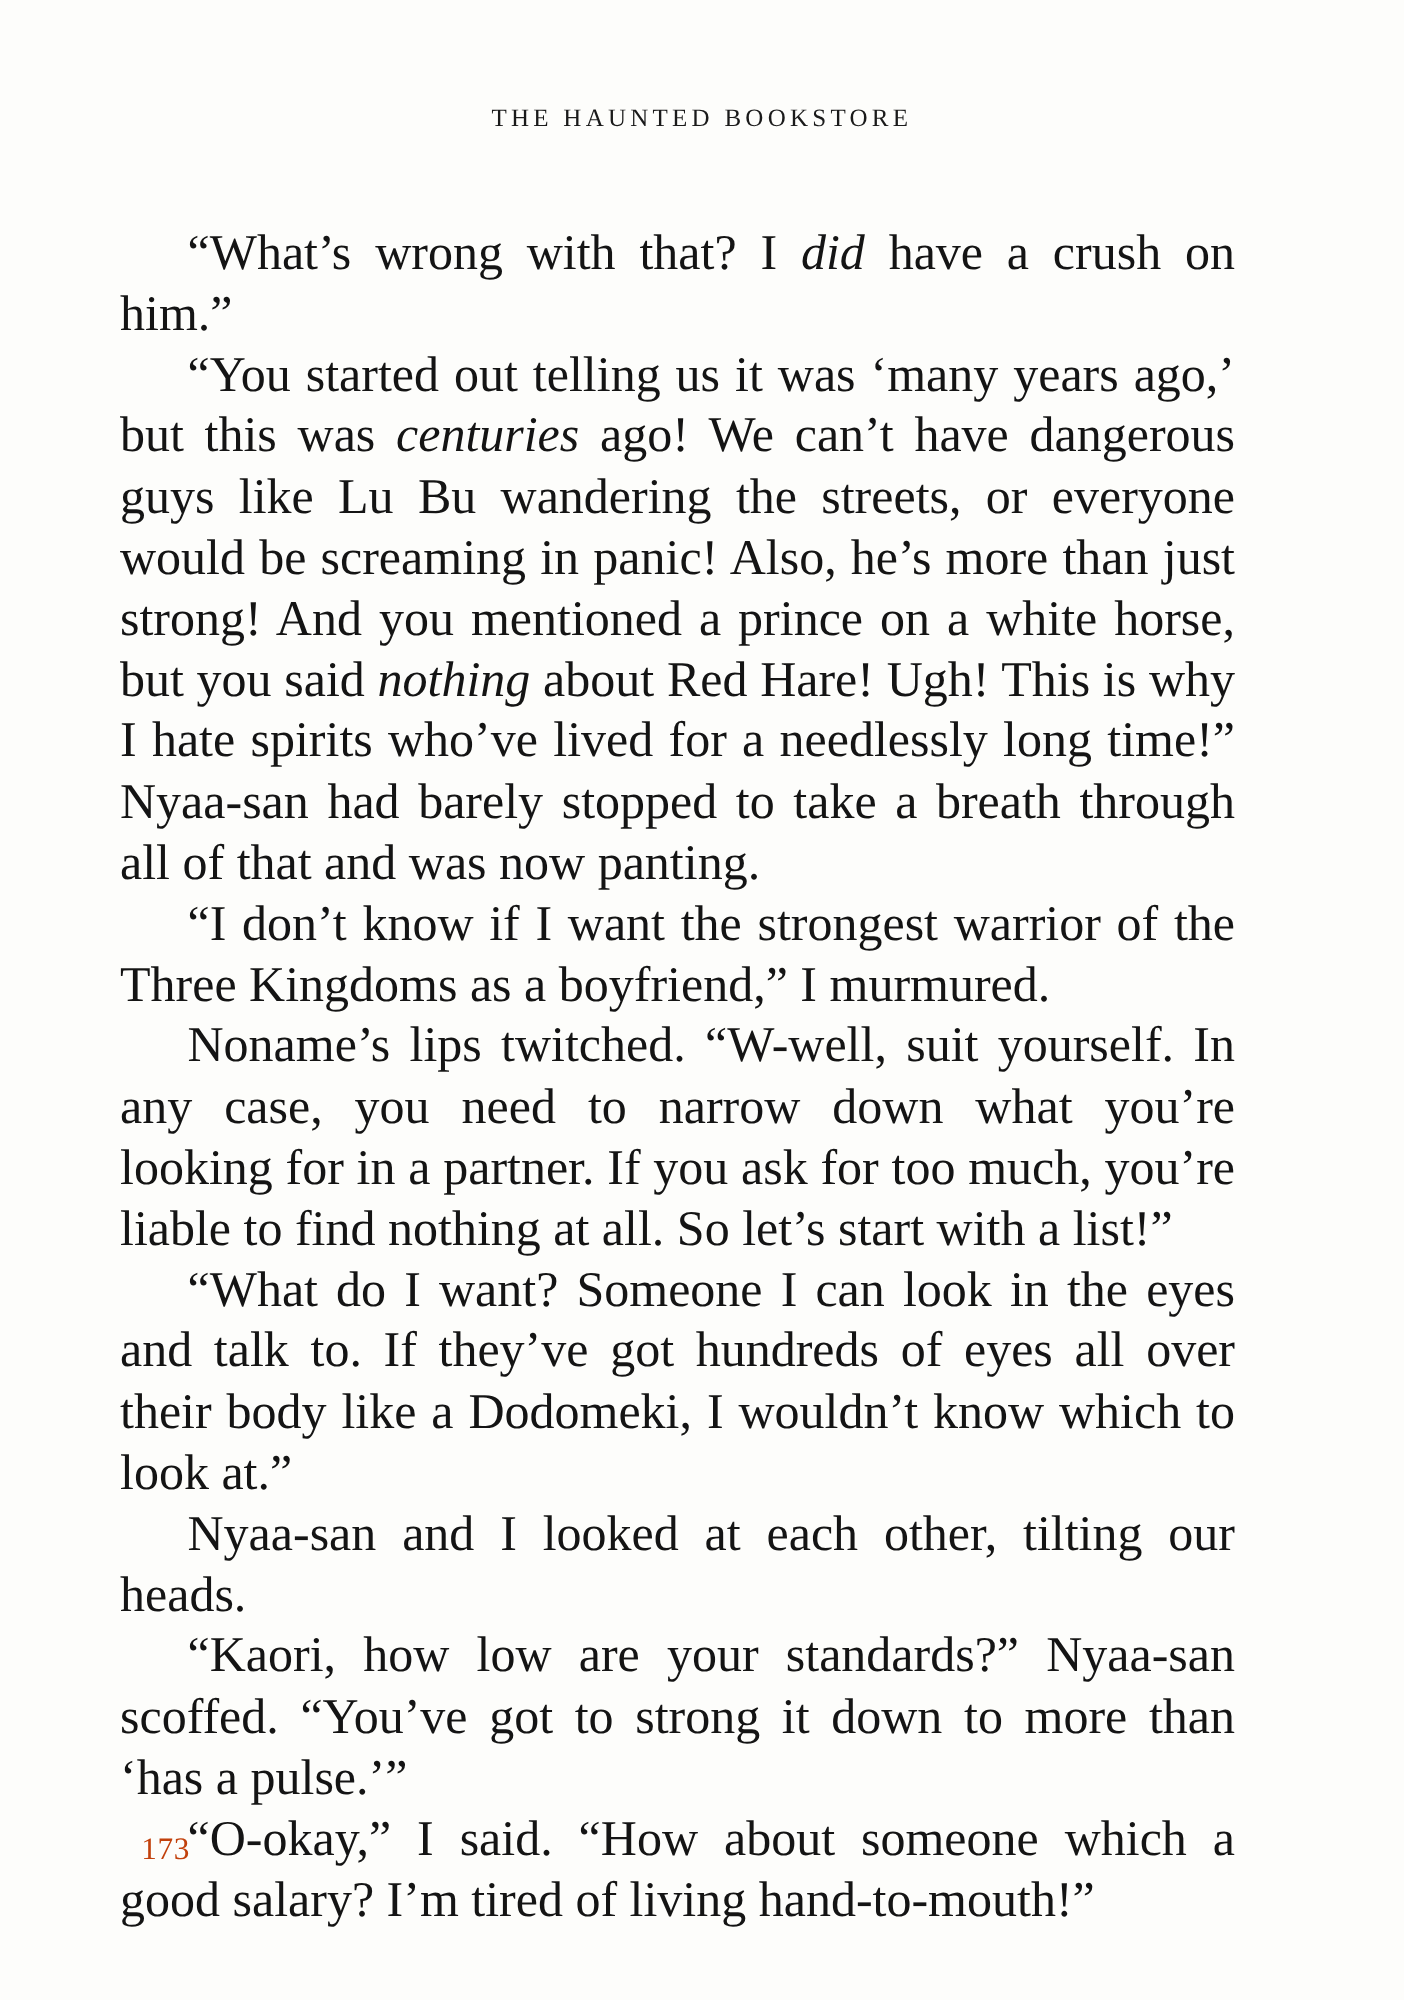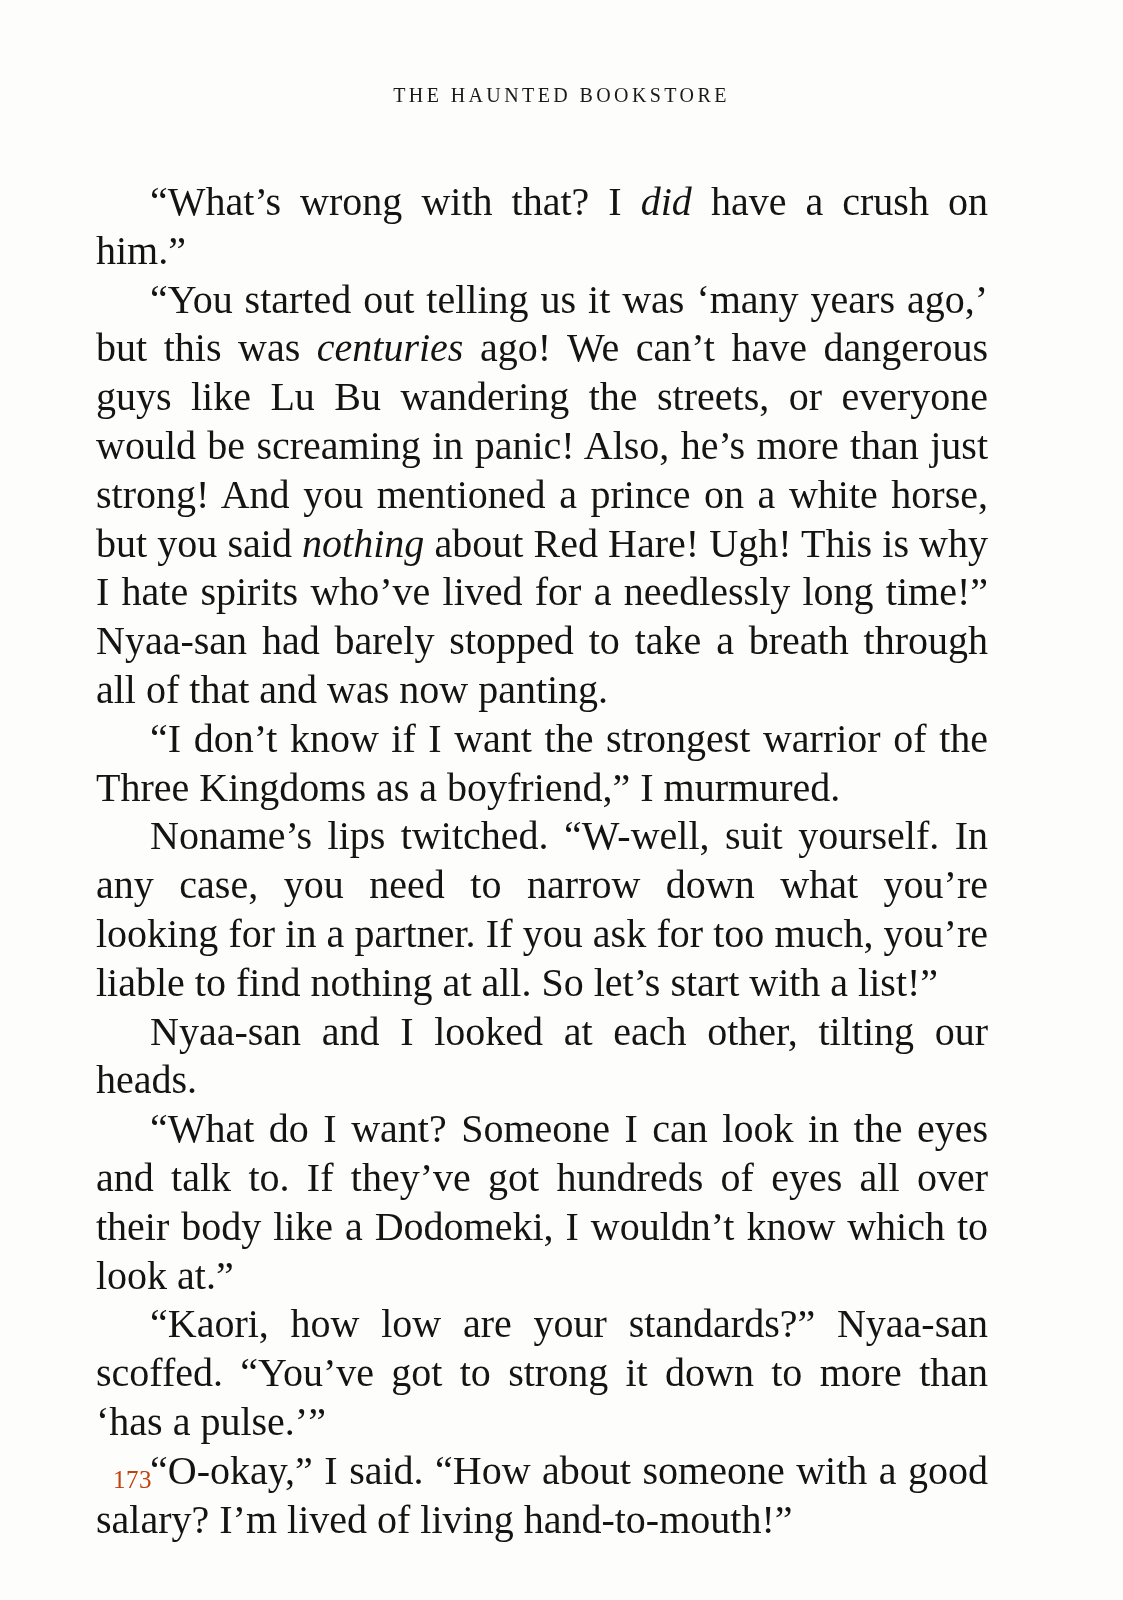--- a/index.html
+++ b/index.html
@@ -71,21 +71,21 @@
 
 <div class="page">
 
   <div class="running-head">THE HAUNTED BOOKSTORE</div>
 
   <div class="text-block">
       <p class="indent last-line-natural"><span>“What’s wrong with that? I </span><i>did</i><span> have a crush on him.”</span></p>
       <p class="indent last-line-natural"><span>“You started out telling us it was ‘many years ago,’ but this was </span><i>centuries</i><span> ago! We can’t have dangerous guys like Lu Bu wandering the streets, or everyone would be screaming in panic! Also, he’s more than just strong! And you mentioned a prince on a white horse, but you said </span><i>nothing</i><span> about Red Hare! Ugh! This is why I hate spirits who’ve lived for a needlessly long time!” Nyaa-san had barely stopped to take a breath through all of that and was now panting.</span></p>
       <p class="indent last-line-natural"><span>“I don’t know if I want the strongest warrior of the Three Kingdoms as a boyfriend,” I murmured.</span></p>
       <p class="indent last-line-natural"><span>Noname’s lips twitched. “W-well, suit yourself. In any case, you need to narrow down what you’re looking for in a partner. If you ask for too much, you’re liable to find nothing at all. So let’s start with a list!”</span></p>
+      <p class="indent last-line-natural"><span>“What do I want? Someone I can look in the eyes and talk to. If they’ve got hundreds of eyes all over their body like a Dodomeki, I wouldn’t know which to look at.”</span></p>
       <p class="indent last-line-natural"><span>Nyaa-san and I looked at each other, tilting our heads.</span></p>
-      <p class="indent last-line-natural"><span>“What do I want? Someone I can look in the eyes and talk to. If they’ve got hundreds of eyes all over their body like a Dodomeki, I wouldn’t know which to look at.”</span></p>
       <p class="indent last-line-natural"><span>“Kaori, how low are your standards?” Nyaa-san scoffed. “You’ve got to strong it down to more than ‘has a pulse.’”</span></p>
-      <p class="indent last-line-natural"><span>“O-okay,” I said. “How about someone with a good salary? I’m lived of living hand-to-mouth!”</span></p>
+      <p class="indent last-line-natural"><span>“O-okay,” I said. “How about someone which a good salary? I’m tired of living hand-to-mouth!”</span></p>
     </div>
 
   <div class="folio">173</div>
 
 </div>
 
 </body></html>

